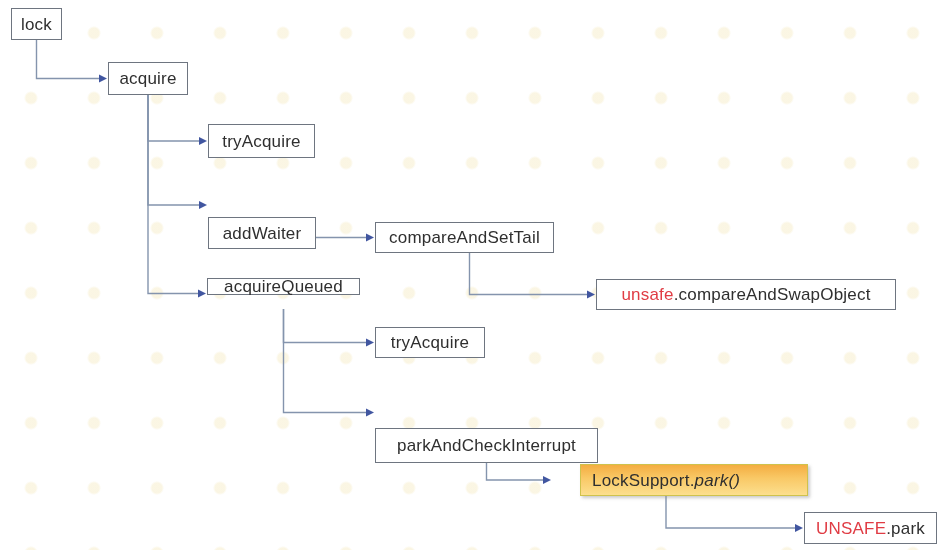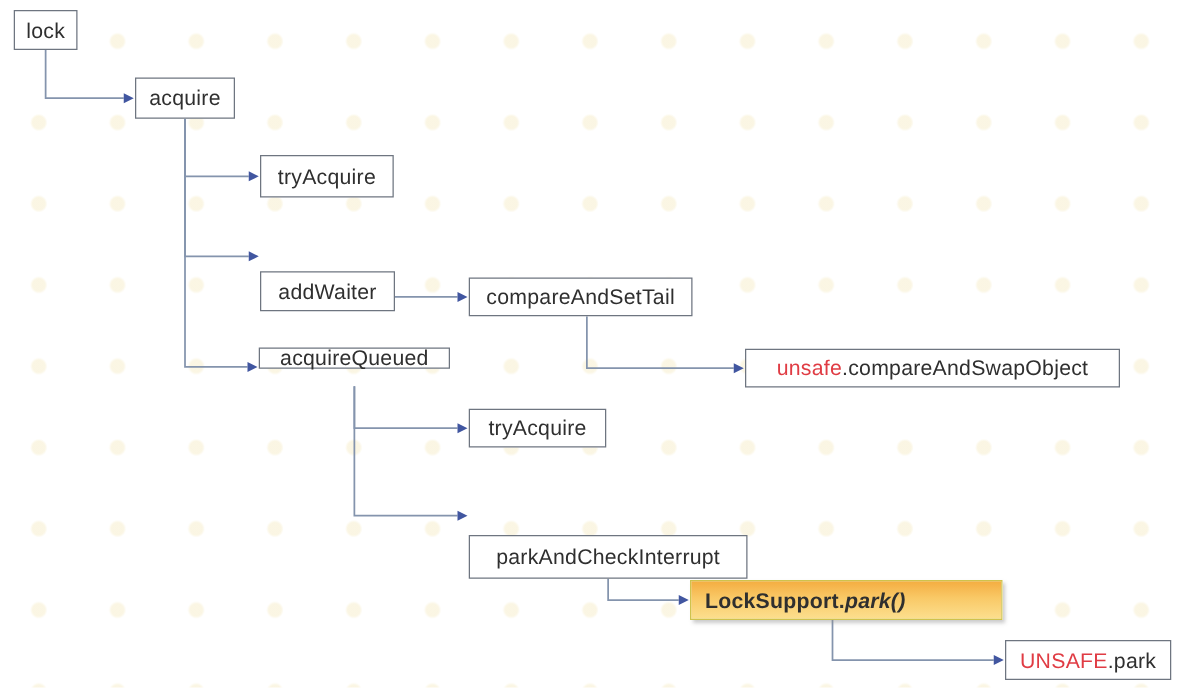--- a/index.html
+++ b/index.html
@@ -106,21 +106,21 @@
   </div>
 
   <div class="node" style="left: 375px; top: 327px; width: 110px; height: 31px;">
     <span>tryAcquire</span>
   </div>
 
   <div class="node" style="left: 375px; top: 395px; width: 223px; height: 35px; margin-top: 33px;">
     <span>parkAndCheckInterrupt</span>
   </div>
 
-  <div class="node highlight" style="left: 552px; top: 464px; width: 250px; height: 32px; font-weight: bold;">
+  <div class="node highlight" style="left: 580px; top: 464px; width: 228px; height: 32px;">
     <span>LockSupport.</span>
       <span class="italic">park()</span>
   </div>
 
   <div class="node" style="left: 804px; top: 512px; width: 133px; height: 32px;">
     <span class="red">UNSAFE</span>
       <span>.park</span>
   </div>
 
 </div>

